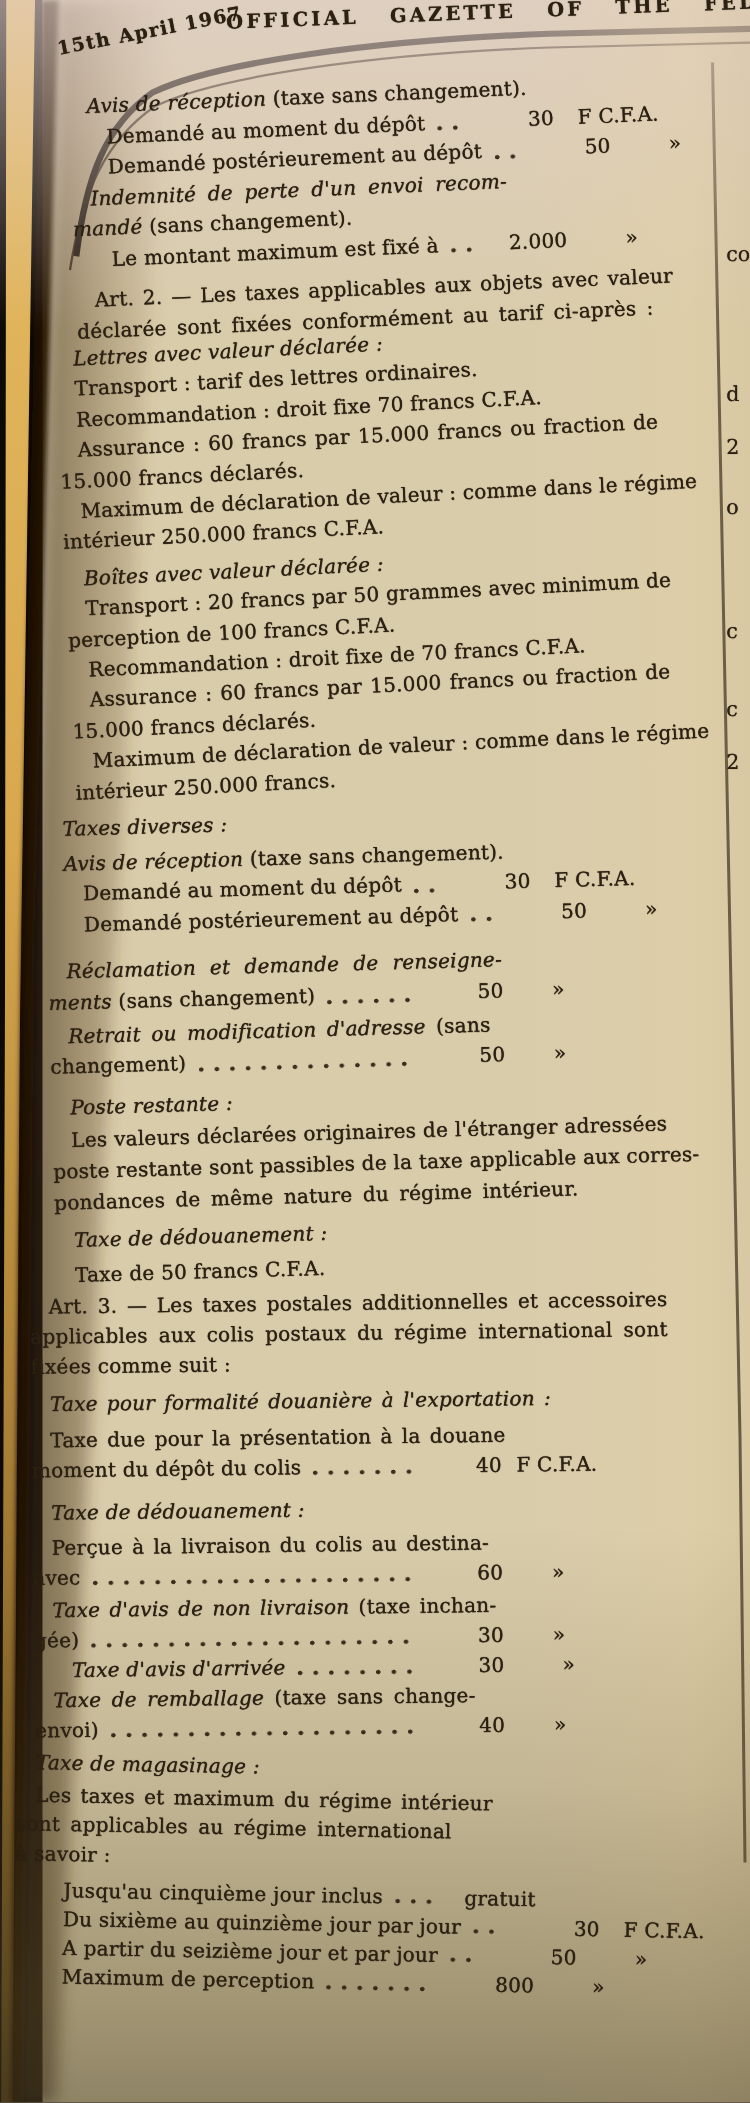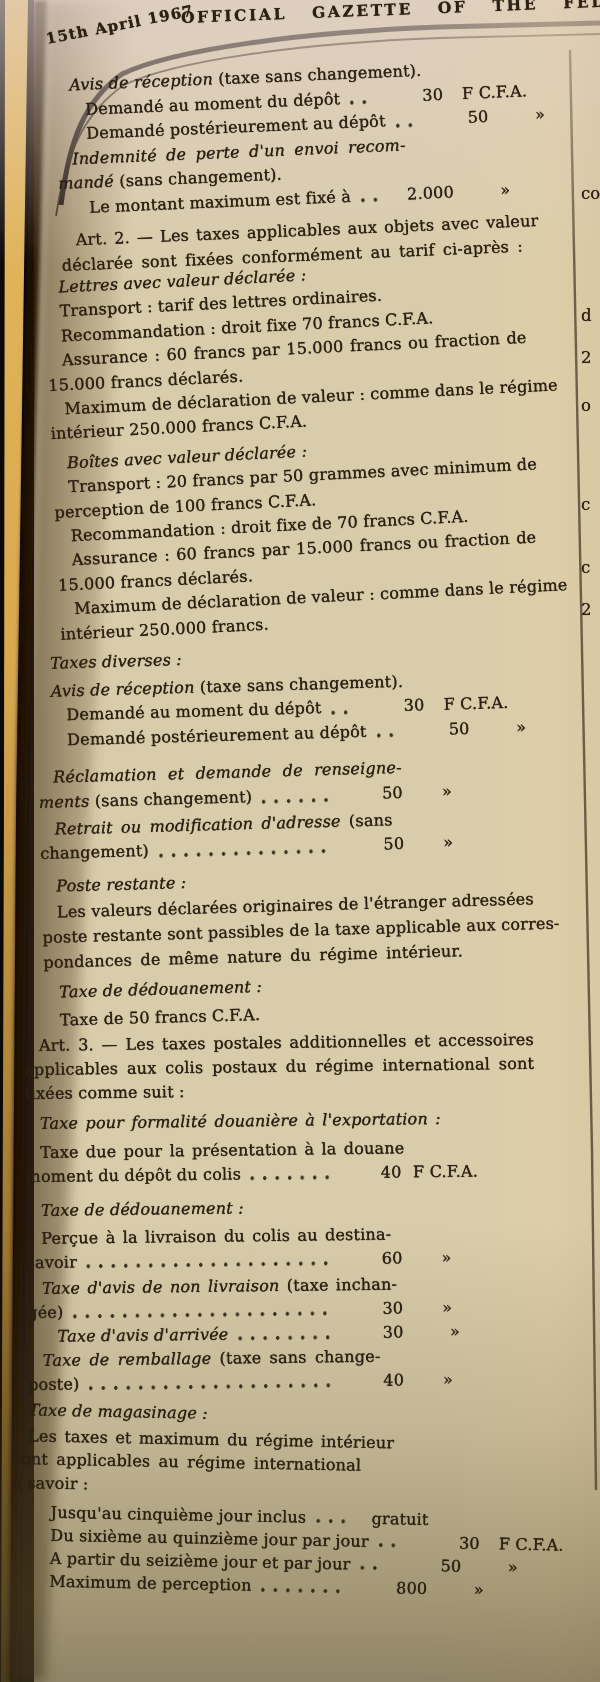--- a/index.html
+++ b/index.html
@@ -189,41 +189,41 @@
       <div class="line ind" style="word-spacing: 2px; margin-top: 5px;"><span>Taxe due pour la présentation à la douane</span></div>
       <div class="line row">
         <span class="lab"><span>moment du dépôt du colis</span></span>
         <span class="dots"></span>
         <span class="val">40</span>
         <span class="unit">F C.F.A.</span>
       </div>
       <div class="line ind" style="margin-top: 10px;"><span class="it">Taxe de dédouanement :</span></div>
       <div class="line ind" style="word-spacing: 2px; margin-top: 4px;"><span>Perçue à la livraison du colis au destina-</span></div>
       <div class="line row">
-        <span class="lab"><span>savoir</span></span>
+        <span class="lab"><span>avec</span></span>
         <span class="dots"></span>
         <span class="val">60</span>
         <span class="unit">»</span>
       </div>
       <div class="line ind" style="word-spacing: 2px; margin-top: 2px;"><span class="it">Taxe d'avis de non livraison</span><span> (taxe inchan-</span></div>
       <div class="line row">
         <span class="lab"><span>gée)</span></span>
         <span class="dots"></span>
         <span class="val">30</span>
         <span class="unit">»</span>
       </div>
       <div class="line ind row">
         <span class="lab"><span class="it">Taxe d'avis d'arrivée</span></span>
         <span class="dots"></span>
         <span class="val">30</span>
         <span class="unit">»</span>
       </div>
       <div class="line ind" style="word-spacing: 3px;"><span class="it">Taxe de remballage</span><span> (taxe sans change-</span></div>
       <div class="line row">
-        <span class="lab"><span>poste)</span></span>
+        <span class="lab"><span>envoi)</span></span>
         <span class="dots"></span>
         <span class="val">40</span>
         <span class="unit">»</span>
       </div>
     </div>
   <div id="b5" class="block">
       <div class="line ind"><span class="it">Taxe de magasinage :</span></div>
       <div class="line ind" style="word-spacing: 2px; margin-top: 3px;"><span>Les taxes et maximum du régime intérieur</span></div>
       <div class="line" style="word-spacing: 3px;"><span>sont applicables au régime international</span></div>
       <div class="line"><span>à savoir :</span></div>
@@ -247,21 +247,21 @@
       </div>
       <div class="line ind row">
         <span class="lab"><span>Maximum de perception</span></span>
         <span class="dots"></span>
         <span class="val">800</span>
         <span class="unit">»</span>
       </div>
     </div>
 
   <div id="frags">
-      <span class="frag" style="top: 184px;">co</span>
+      <span class="frag" style="top: 194px;">co</span>
       <span class="frag" style="top: 306px;">d</span>
       <span class="frag" style="top: 348px;">2</span>
       <span class="frag" style="top: 396px;">o</span>
       <span class="frag" style="top: 495px;">c</span>
       <span class="frag" style="top: 558px;">c</span>
       <span class="frag" style="top: 600px;">2</span>
     </div>
 
 </div>
 

